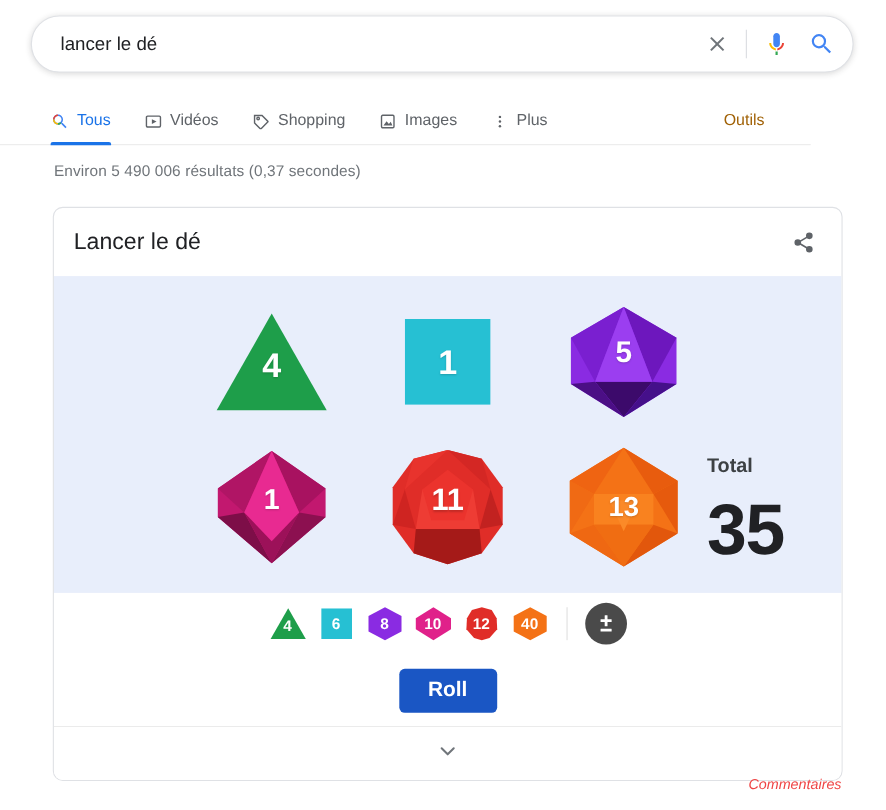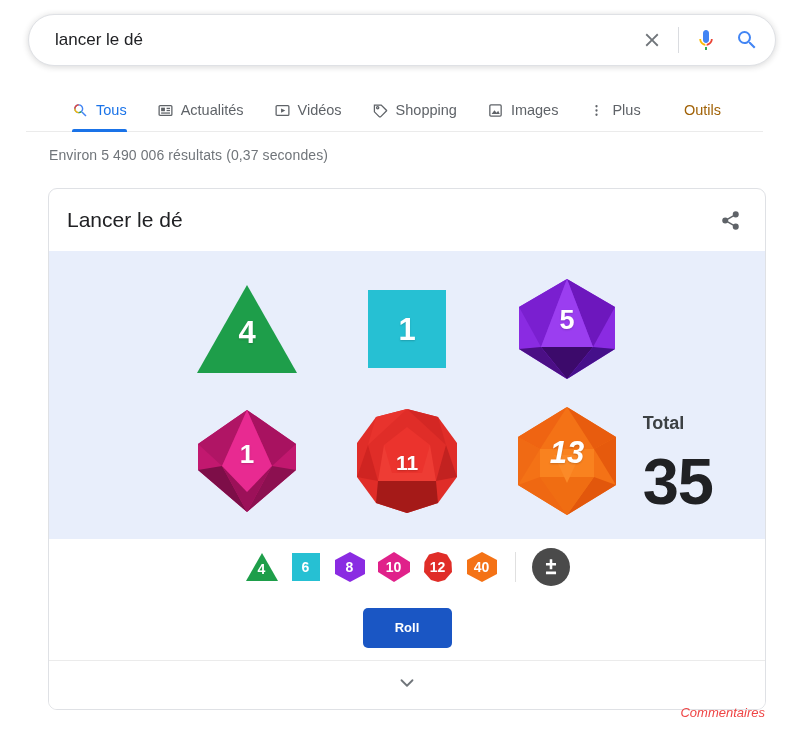--- a/index.html
+++ b/index.html
@@ -33,21 +33,20 @@
   .sb-icon { display: flex; align-items: center; justify-content: center; cursor: pointer; }
   .clear-btn { width: 40px; height: 100%; }
   .sb-divider { width: 1px; height: 26px; background: #dadce0; margin: 0 6px; }
   .mic-btn { width: 42px; height: 100%; }
   .srch-btn { width: 48px; height: 100%; padding-right: 8px; }
 
   
   .navrow {
     position: absolute; left: 0; top: 88px; width: 737px; height: 44px;
     border-bottom: 1px solid #ebebeb;
-    margin-left: 26px;
   }
   .tabs { position: absolute; left: 46px; top: 0; display: flex; align-items: center; height: 44px; }
   .tab {
     display: flex; align-items: center; gap: 7px;
     height: 44px; margin-right: 30px;
     font-size: 14.5px; color: #5f6368; cursor: pointer;
     position: relative;
   }
   .tab.active { color: #1a73e8; }
   .tab.active::after {
@@ -146,21 +145,21 @@
   
   .roll-wrap {
     background: #fff; height: 66px;
     display: flex; align-items: center; justify-content: center;
     border-bottom: 1px solid #ebebeb;
   }
   .roll-btn {
     background: #1a56c4; color: #fff;
     border: none; border-radius: 5px;
     width: 89px; height: 40px;
-    font-size: 13px; font-weight: bold;
+    font-size: 19px; font-weight: bold;
     font-family: "Liberation Sans", sans-serif;
     cursor: pointer;
   }
 
   .expand-wrap {
     height: 48px; background: #fff;
     display: flex; align-items: center; justify-content: center;
     cursor: pointer;
   }
 
@@ -207,32 +206,20 @@
           <svg width="17" height="17" viewBox="0 0 24 24">
             <path d="M15.5 14h-.79l-.28-.27A6.47 6.47 0 0 0 16 9.5 6.5 6.5 0 1 0 9.5 16c1.61 0 3.09-.59 4.23-1.57l.27.28v.79l5 4.99L20.49 19l-4.99-5zm-6 0C7.01 14 5 11.99 5 9.5S7.01 5 9.5 5 14 7.01 14 9.5 11.99 14 9.5 14z" fill="#4285f4"></path>
             <path d="M9.5 3A6.5 6.5 0 0 0 3 9.5h2C5 7.01 7.01 5 9.5 5V3z" fill="#ea4335"></path>
             <path d="M3 9.5A6.5 6.5 0 0 0 9.5 16v-2C7.01 14 5 11.99 5 9.5H3z" fill="#fbbc05"></path>
             <path d="M9.5 16c1.61 0 3.09-.59 4.23-1.57l-1.32-1.5A4.47 4.47 0 0 1 9.5 14v2z" fill="#34a853"></path>
           </svg>
         </span>
         <span>Tous</span>
       </div>
 
-      <div class="tab">
-        <span class="ticon">
-          <svg width="17" height="17" viewBox="0 0 24 24" fill="none" stroke="#5f6368" stroke-width="1.8">
-            <rect x="3" y="5" width="18" height="14" rx="1.5"></rect>
-            <rect x="5.8" y="8" width="5.4" height="5" fill="#5f6368" stroke="none"></rect>
-            <line x1="13.5" y1="9" x2="18.4" y2="9"></line>
-              <line x1="13.5" y1="12" x2="18.4" y2="12"></line>
-              <line x1="5.8" y1="15.6" x2="18.4" y2="15.6"></line>
-          </svg>
-        </span>
-        <span>Actualités</span>
-      </div>
 
       <div class="tab">
         <span class="ticon">
           <svg width="17" height="17" viewBox="0 0 24 24" fill="none" stroke="#5f6368" stroke-width="1.8">
             <rect x="3" y="5" width="18" height="14" rx="1.5"></rect>
             <polygon points="10,9 16,12 10,15" fill="#5f6368" stroke="none"></polygon>
           </svg>
         </span>
         <span>Vidéos</span>
       </div>
@@ -338,37 +325,37 @@
           <svg class="die-svg" width="106" height="108" viewBox="0 0 106 108">
             <polygon points="53,2 84,10 103,36 103,70 84,96 53,106 22,96 3,70 3,36 22,10" fill="#e02d28"></polygon>
             <polygon points="53,2 84,10 92,38 53,2" fill="#d42724"></polygon>
             <polygon points="53,2 22,10 14,38 53,2" fill="#e8332d"></polygon>
             <polygon points="3,70 14,38 24,74 3,70" fill="#cf2421"></polygon>
             <polygon points="103,70 92,38 82,74 103,70" fill="#c22220"></polygon>
             <polygon points="24,74 82,74 84,96 53,106 22,96" fill="#a51a18"></polygon>
             <polygon points="30,38 76,38 82,74 24,74" fill="#ee3c34"></polygon>
             <polygon points="53,20 76,38 68,66 38,66 30,38" fill="#eb332d"></polygon>
           </svg>
-          <span class="die-num" style="font-size:21px; top:55px;">11</span>
+          <span class="die-num" style="font-size:28px; top:44px;">11</span>
         </div>
 
         <div class="die-cell">
           <svg class="die-svg" width="106" height="112" viewBox="0 0 106 112">
             <polygon points="53,2 102,32 102,80 53,110 4,80 4,32" fill="#f47216"></polygon>
             <polygon points="53,2 4,32 26,44 53,2" fill="#ef6412"></polygon>
             <polygon points="53,2 102,32 80,44 53,2" fill="#e85c0e"></polygon>
             <polygon points="4,32 4,80 26,44" fill="#f06a14"></polygon>
             <polygon points="102,32 102,80 80,44" fill="#e65a0d"></polygon>
             <polygon points="4,80 53,110 26,72" fill="#ef6812"></polygon>
             <polygon points="102,80 53,110 80,72" fill="#e2570c"></polygon>
             <polygon points="26,44 80,44 80,72 26,72" fill="#f9821f"></polygon>
             <polygon points="26,72 80,72 53,110" fill="#f06d12"></polygon>
             <polygon points="40,50 66,50 53,78" fill="#fb8a28"></polygon>
           </svg>
-          <span class="die-num" style="font-size:31px; top:40px;font-style:italic;">13</span>
+          <span class="die-num" style="font-size:25px; top:52px;">13</span>
         </div>
 
       </div>
 
       <div class="total-box">
         <span class="total-label">Total</span>
         <span class="total-value">35</span>
       </div>
     </div>
 

